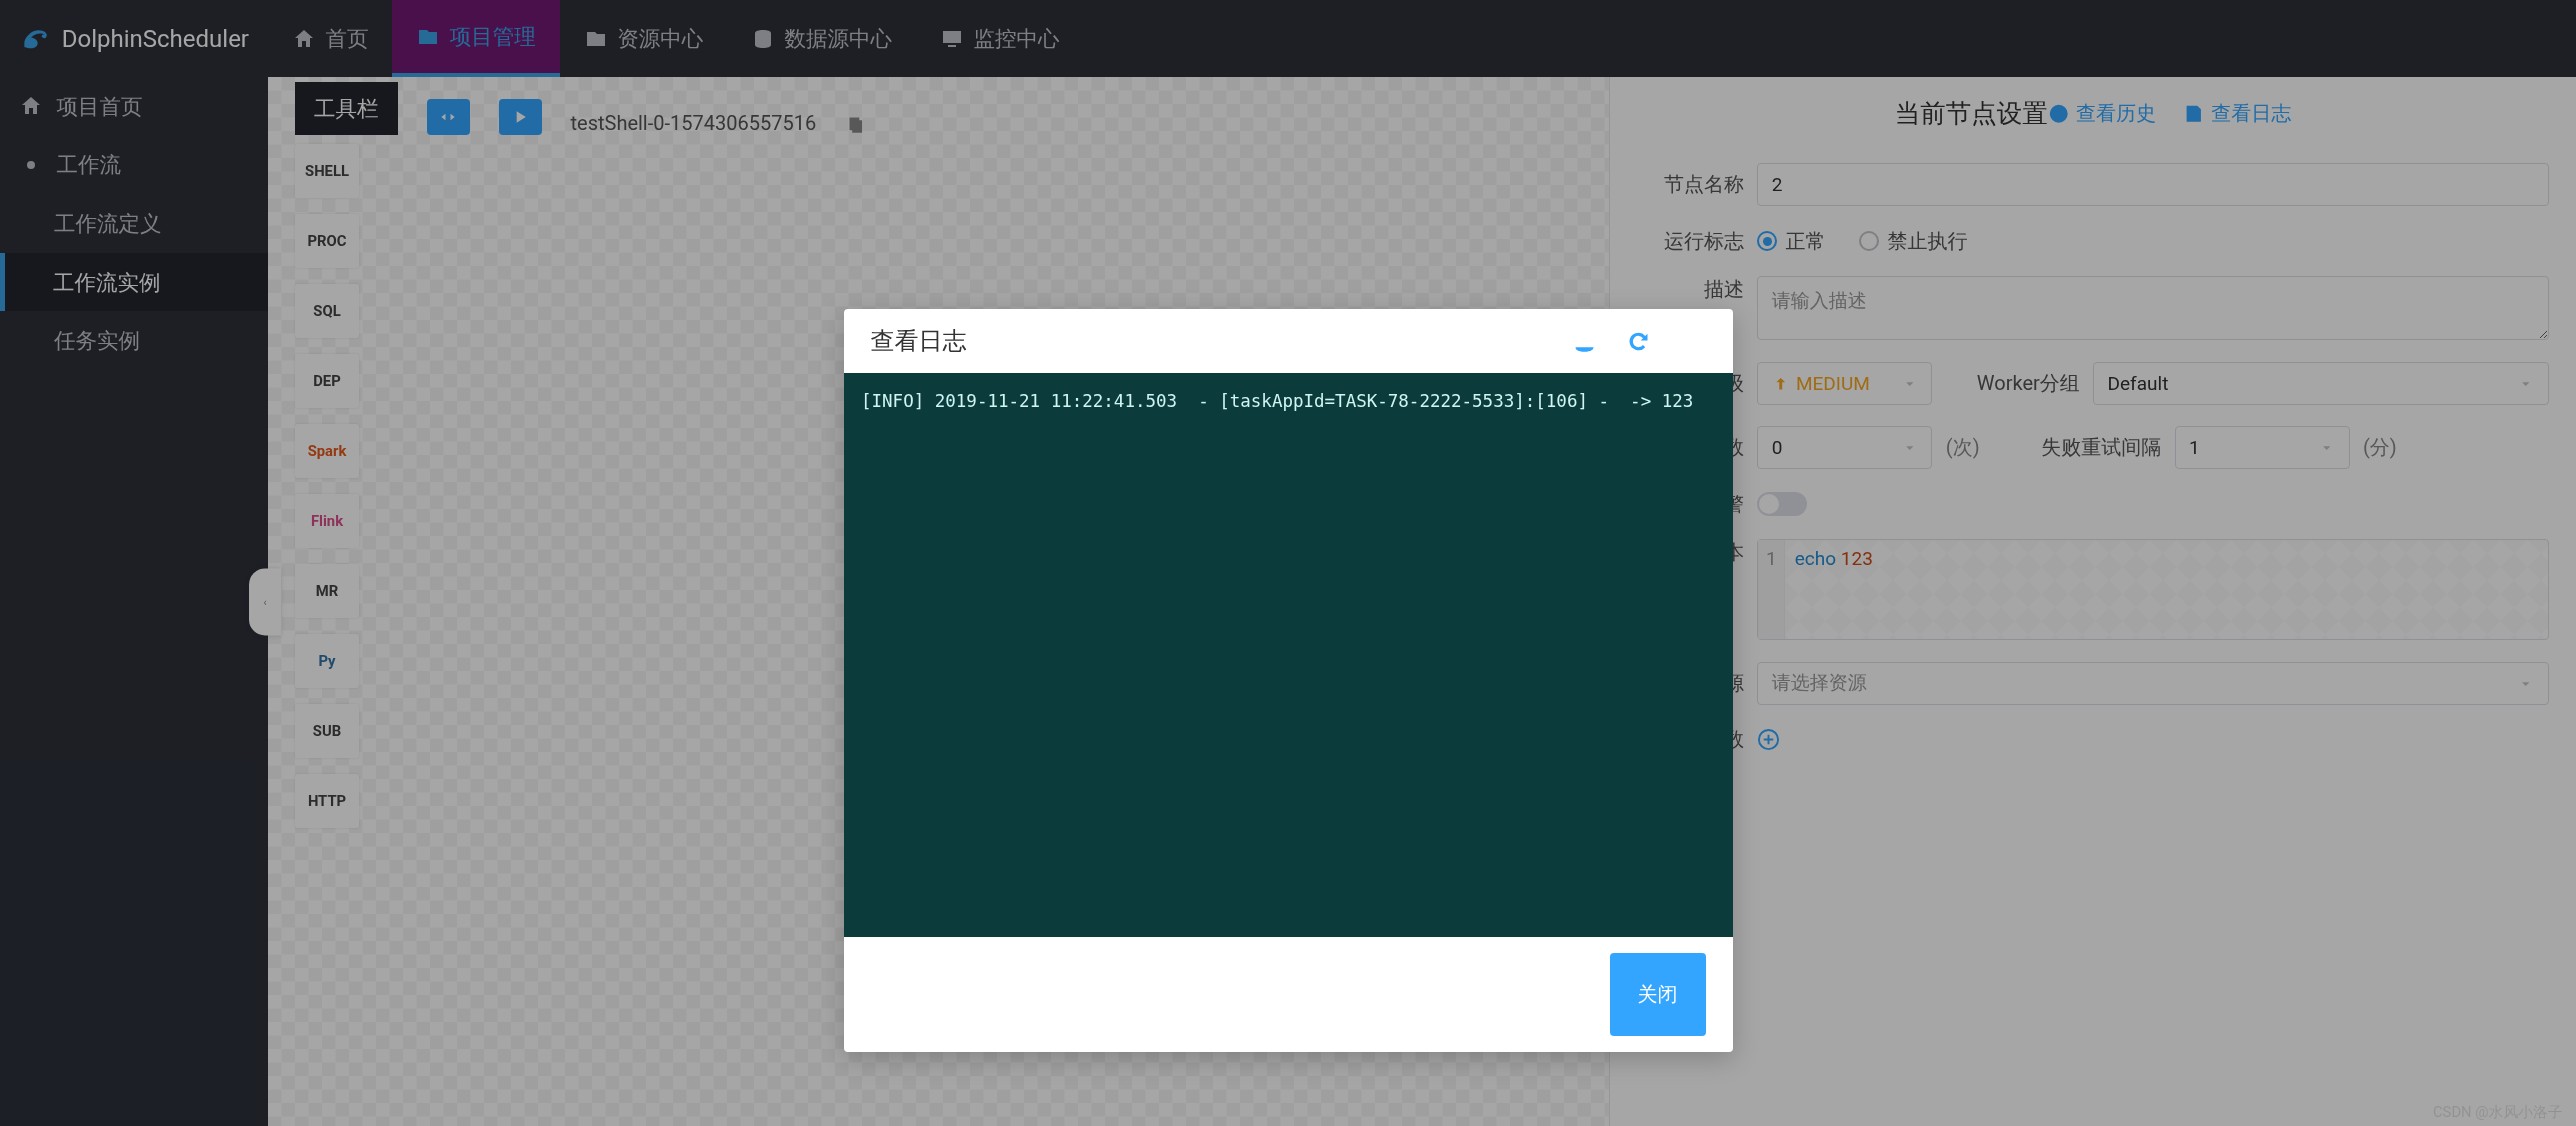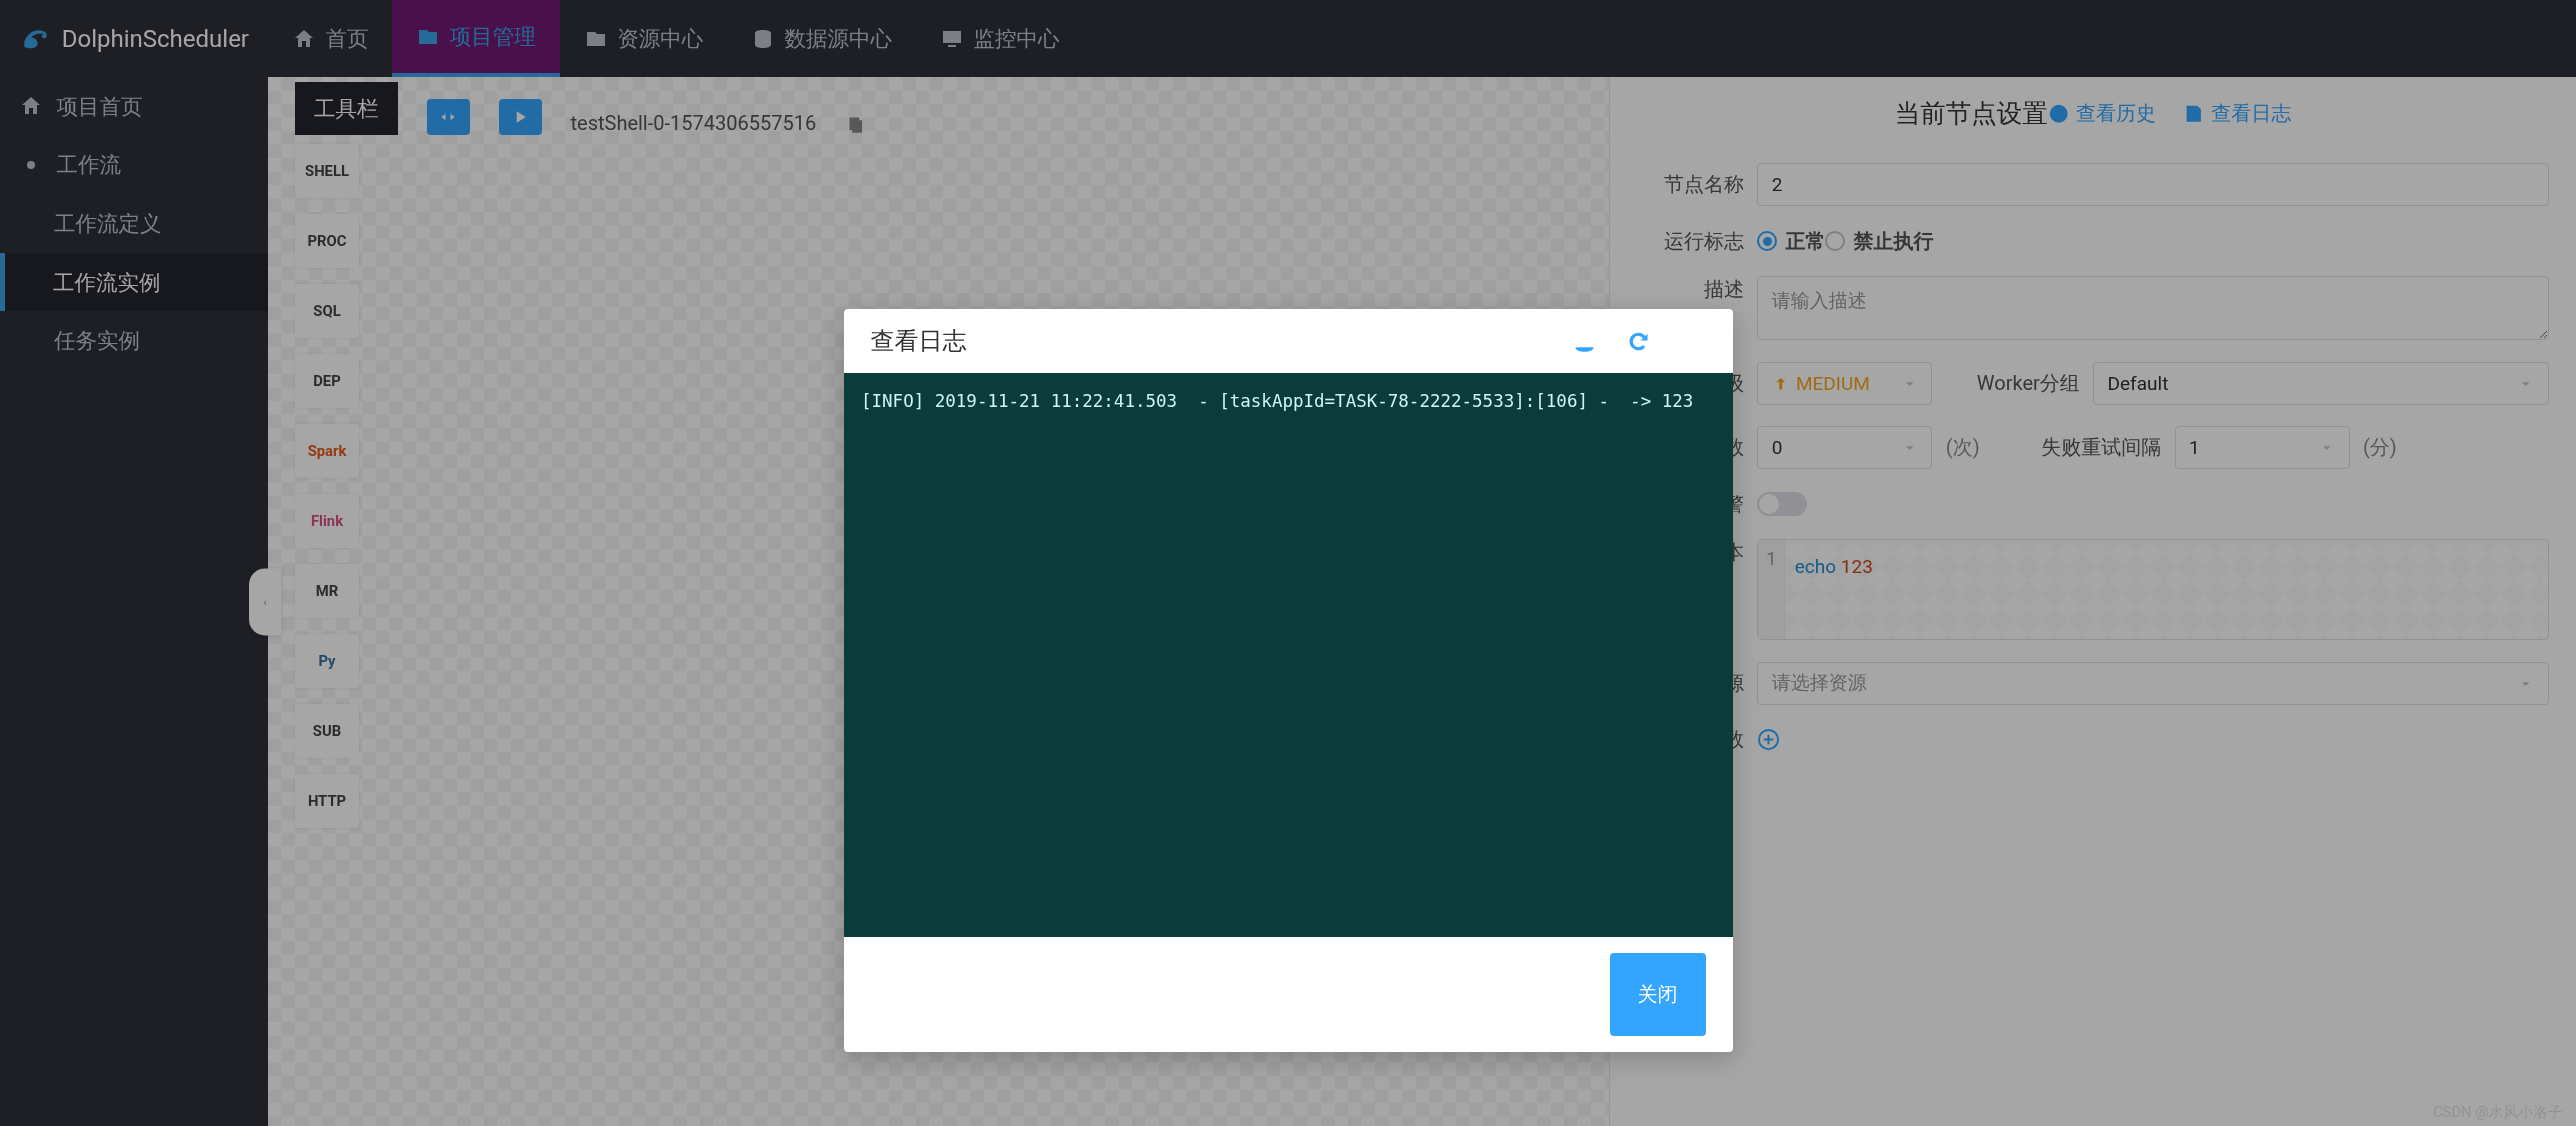--- a/index.html
+++ b/index.html
@@ -35,30 +35,30 @@
 .panel-actions{display:flex;gap:27px;color:#33a5ff;font-size:20px;}
 .panel-actions span{display:flex;align-items:center;gap:6.7px;cursor:pointer;}
 .panel-actions svg{width:21.5px;height:21.5px;fill:currentColor;}
 .panel-body{padding:13.4px 27px;font-size:20px;color:#555;display:flex;flex-direction:column;gap:21.5px;}
 .row{display:flex;align-items:center;gap:13.4px;}
 .row-label{width:107px;text-align:right;color:#555;}
 .input,.select{flex:1;height:43px;border:0.7px solid #dcdfe6;border-radius:4px;padding:0 13.4px;font-size:19px;background:#fff;display:flex;align-items:center;color:#333;}
 .select{justify-content:space-between;cursor:pointer;}
 .select svg{width:17.5px;height:17.5px;fill:#c0c4cc;}
 .textarea{flex:1;height:64px;border:0.7px solid #dcdfe6;border-radius:4px;padding:10.7px 13.4px;font-size:19px;color:#999;resize:both;overflow:auto;}
-.radio-group{display:flex;font-weight:bold;}
+.radio-group{display:flex;gap:34px;}
 .radio{display:flex;align-items:center;gap:8px;cursor:pointer;}
 .radio-dot{width:20px;height:20px;border:2.7px solid #33a5ff;border-radius:50%;display:flex;align-items:center;justify-content:center;}
 .radio-dot.checked::after{content:"";width:9.4px;height:9.4px;border-radius:50%;background:#33a5ff;}
 .priority-tag{display:flex;align-items:center;gap:6.7px;color:#f5a623;}
 .toggle{width:50px;height:24px;border-radius:12px;background:#dcdfe6;position:relative;cursor:pointer;}
 .toggle::after{content:"";position:absolute;top:2px;left:2px;width:20px;height:20px;border-radius:50%;background:#fff;}
 .code-editor{flex:1;height:101px;border:0.7px solid #dcdfe6;border-radius:4px;display:flex;font-family:Menlo,Consolas,monospace;font-size:19px;background-image:linear-gradient(45deg,#fafafa 25%,transparent 25%),linear-gradient(-45deg,#fafafa 25%,transparent 25%),linear-gradient(45deg,transparent 75%,#fafafa 75%),linear-gradient(-45deg,transparent 75%,#fafafa 75%);background-size:27px 27px;}
 .gutter{width:27px;background:#f5f5f5;border-right:0.7px solid #eee;text-align:center;color:#999;padding-top:6.7px;}
-.code{padding:6.7px 9.4px;white-space:pre;margin-top:8px;}
+.code{padding:6.7px 9.4px;white-space:pre;}
 .code .kw{color:#268bd2;}
 .code .num{color:#cb4b16;}
 .plus-icon{color:#33a5ff;cursor:pointer;}
 .unit{color:#888;width:54px;}
 
 .overlay{position:absolute;inset:0;background:rgba(0,0,0,.35);display:flex;align-items:flex-start;justify-content:center;padding-top:309px;}
 .modal{width:889px;background:#fff;border-radius:4px;overflow:hidden;box-shadow:0 6.7px 27px rgba(0,0,0,.2);}
 .modal-header{display:flex;align-items:center;justify-content:space-between;padding:16px 27px;font-size:24px;color:#333;}
 .modal-icons{display:flex;gap:27px;color:#33a5ff;}
 .modal-icons svg{width:27px;height:27px;fill:currentColor;cursor:pointer;}

